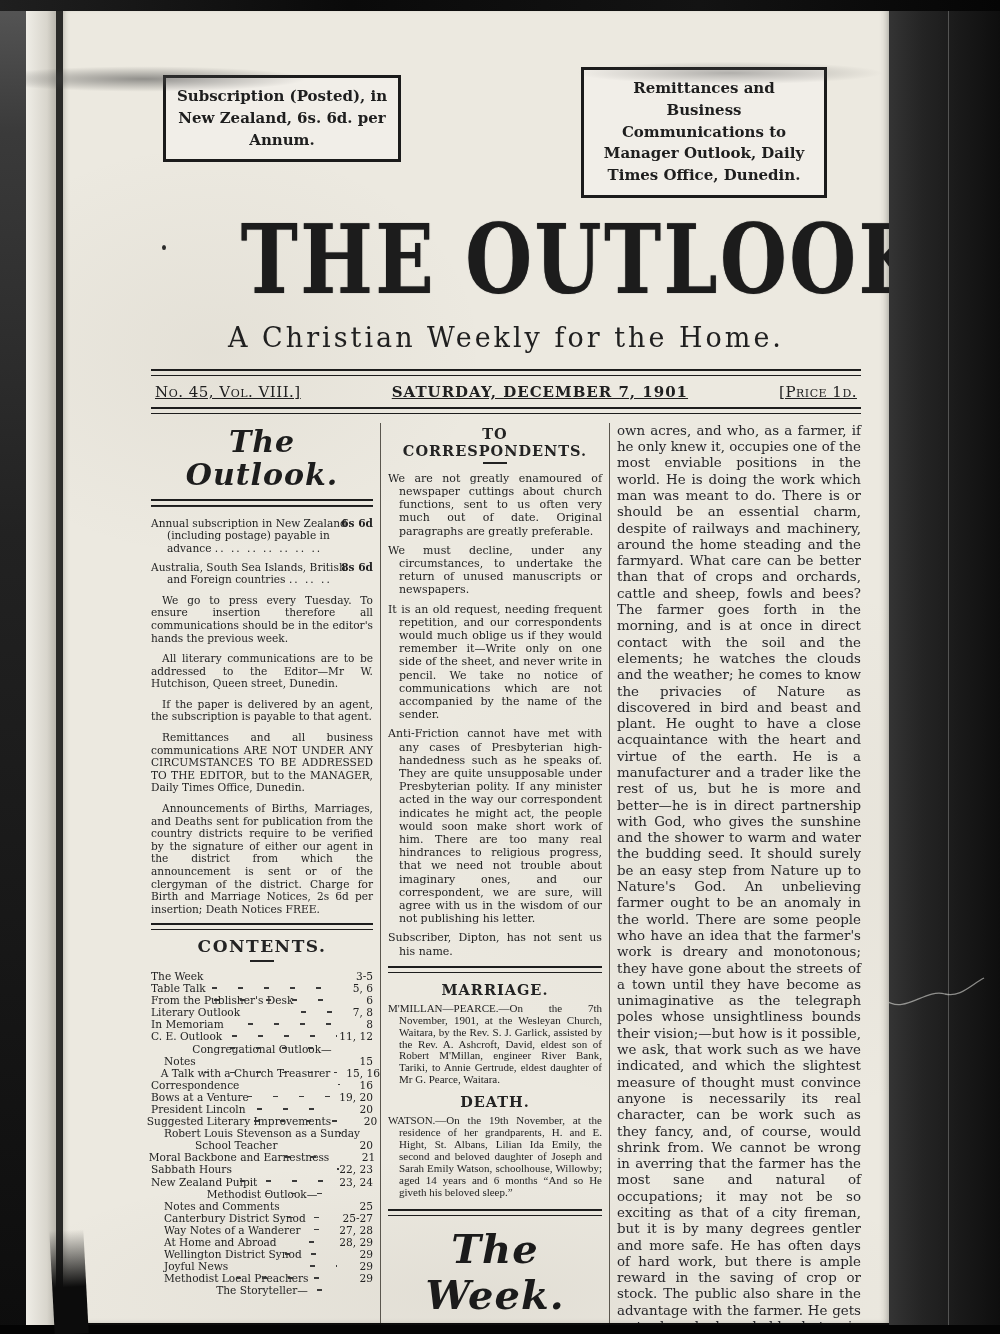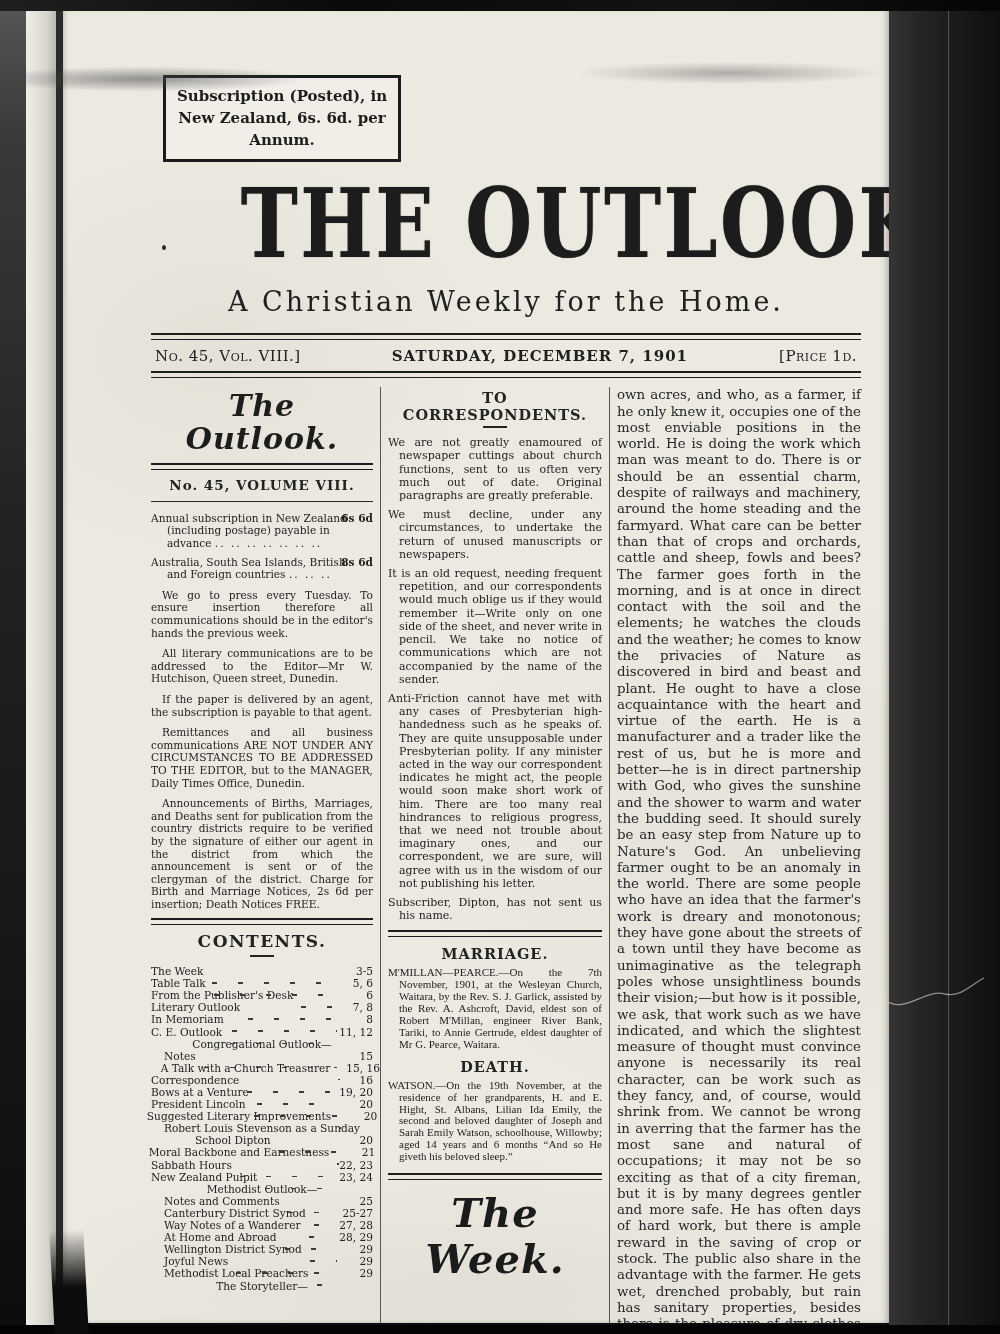--- a/index.html
+++ b/index.html
@@ -45,21 +45,21 @@
   .masthead{text-align:center;margin-top:14px;white-space:nowrap;}
   .masthead-title{display:inline-block;font-size:96px;line-height:1;font-weight:bold;color:#1c1c1c;
         letter-spacing:3px;transform:scaleX(.8);transform-origin:center;
         text-shadow:0 0 1px rgba(40,40,40,.8);}
   .masthead-subtitle{text-align:center;font-size:27px;letter-spacing:3px;color:#202020;margin-top:14px;}
   
   .dateline-wrap{margin-top:16px;}
   .rule-double{height:4px;border-top:2px solid #1d1d1d;border-bottom:1.5px solid #1d1d1d;}
   .rule-thin{border-top:1.2px solid #2a2a2a;}
   .dateline{display:flex;justify-content:space-between;align-items:flex-end;padding:7px 4px 6px 4px;
-        font-size:15px;color:#202020;}
+        font-size:15px;color:#202020;text-decoration:underline;}
   .dateline .dl-side{font-variant:small-caps;letter-spacing:.5px;}
   .dateline .dl-center{font-weight:bold;letter-spacing:1px;}
   
   .columns{display:grid;grid-template-columns:222px 1fr 244px;margin-top:9px;}
   .col{min-width:0;}
   .col-mid{border-left:1px solid #5a564e;border-right:1px solid #5a564e;padding:0 7px;margin:0 7px;}
   
   .col-left{font-size:10.6px;line-height:12.6px;}
   .blackletter{font-weight:bold;font-style:italic;letter-spacing:1px;}
   .outlook-head{text-align:center;font-size:30px;line-height:1.1;color:#1d1d1d;padding:2px 0 8px 0;}
@@ -106,20 +106,23 @@
   </svg>
 
   <div class="paper">
     <div class="ink-dot"></div>
     <div class="page-inner">
 
       <div class="notices">
         <div class="notice-box nb-left">
           <span>Subscription (Posted), in New Zealand, 6s. 6d. per Annum.</span>
         </div>
+        <div class="notice-box nb-right">
+          <span>Remittances and Business Communications to Manager Outlook, Daily Times Office, Dunedin.</span>
+        </div>
       </div>
 
       <div class="masthead">
         <span class="masthead-title">THE OUTLOOK:</span>
       </div>
       <div class="masthead-subtitle">A Christian Weekly for the Home.</div>
 
       <div class="dateline-wrap">
         <div class="rule-double"></div>
         <div class="dateline">
@@ -128,21 +131,20 @@
           <span class="dl-side">[Price 1d.</span>
         </div>
         <div class="rule-double"></div>
       </div>
 
       <div class="columns">
 
         <div class="col col-left">
           <div class="outlook-head blackletter">The Outlook.</div>
           <div class="rule-double"></div>
-          <div class="vol-line">No. 45, VOLUME VIII.</div>
           <div class="rule-thin"></div>
 
           <div class="rates">
 
               <div class="rate">
                 <span class="rate-price">6s 6d</span>
                 <span>Annual subscription in New Zealand (including postage) payable in advance</span>
                 <span class="rate-dots">.. .. .. .. .. .. ..</span>
               </div>
 
@@ -248,21 +250,21 @@
                   <span class="toc-leader"></span>
                   <span class="toc-pages">20</span>
                 </div>
 
                 <div class="toc-row no-pages">
                   <span class="toc-title">Robert Louis Stevenson as a Sunday</span>
 
                 </div>
 
                 <div class="toc-row ind2">
-                  <span class="toc-title">School Dipton</span>
+                  <span class="toc-title">School Teacher</span>
                   <span class="toc-leader"></span>
                   <span class="toc-pages">20</span>
                 </div>
 
                 <div class="toc-row">
                   <span class="toc-title">Moral Backbone and Earnestness</span>
                   <span class="toc-leader"></span>
                   <span class="toc-pages">21</span>
                 </div>
 

